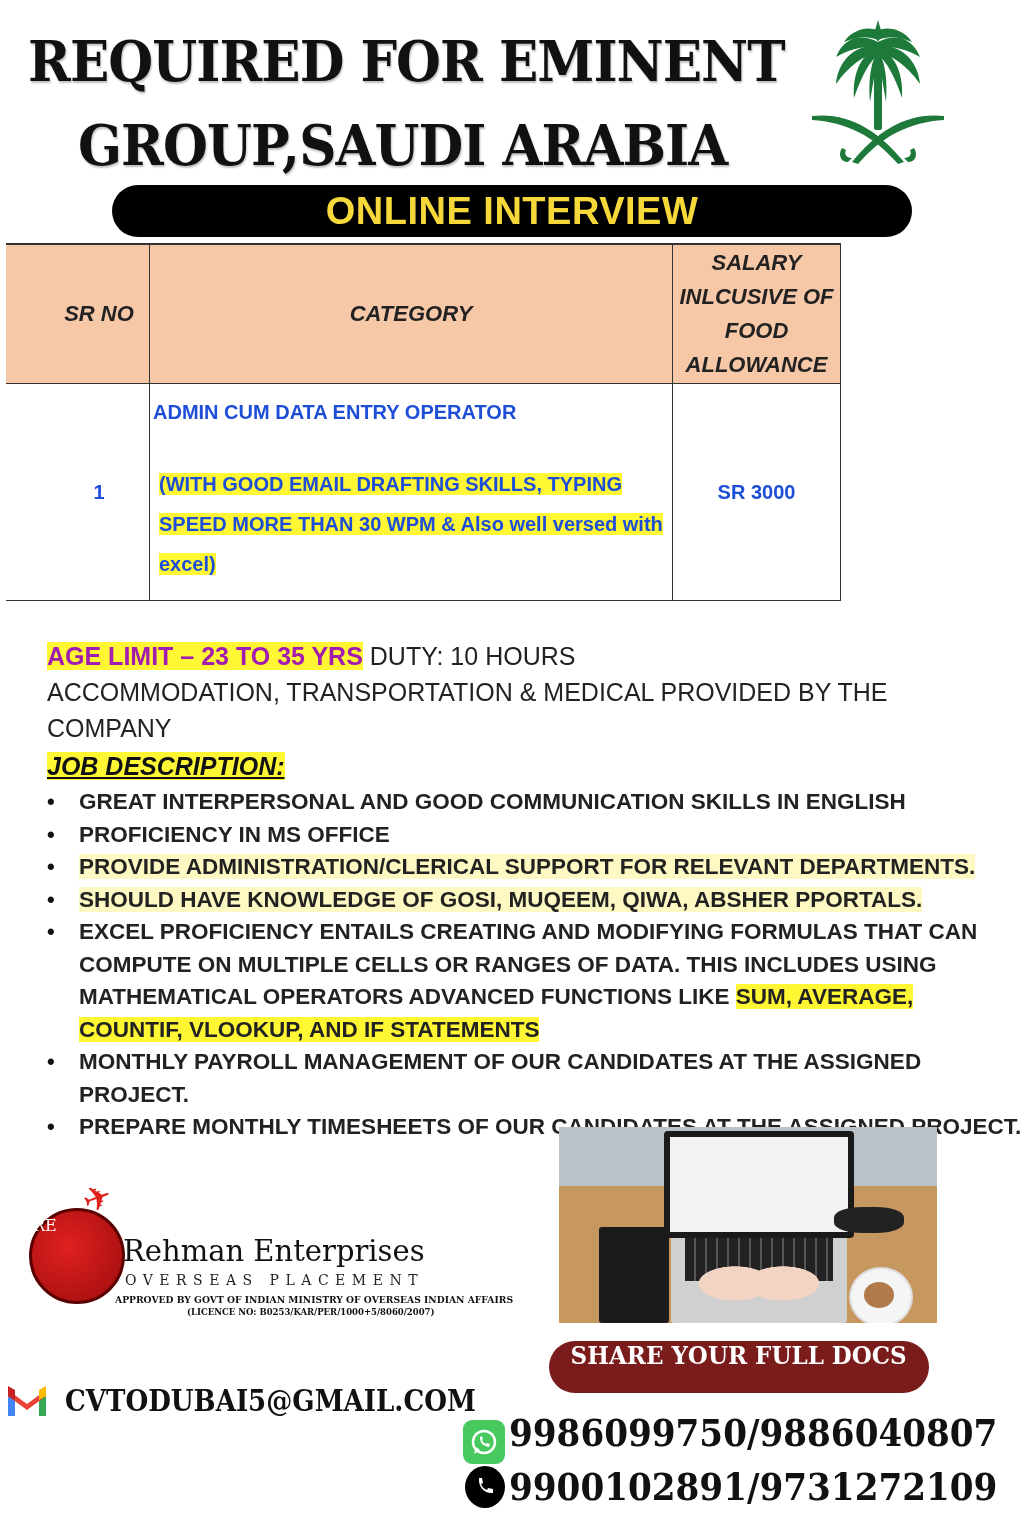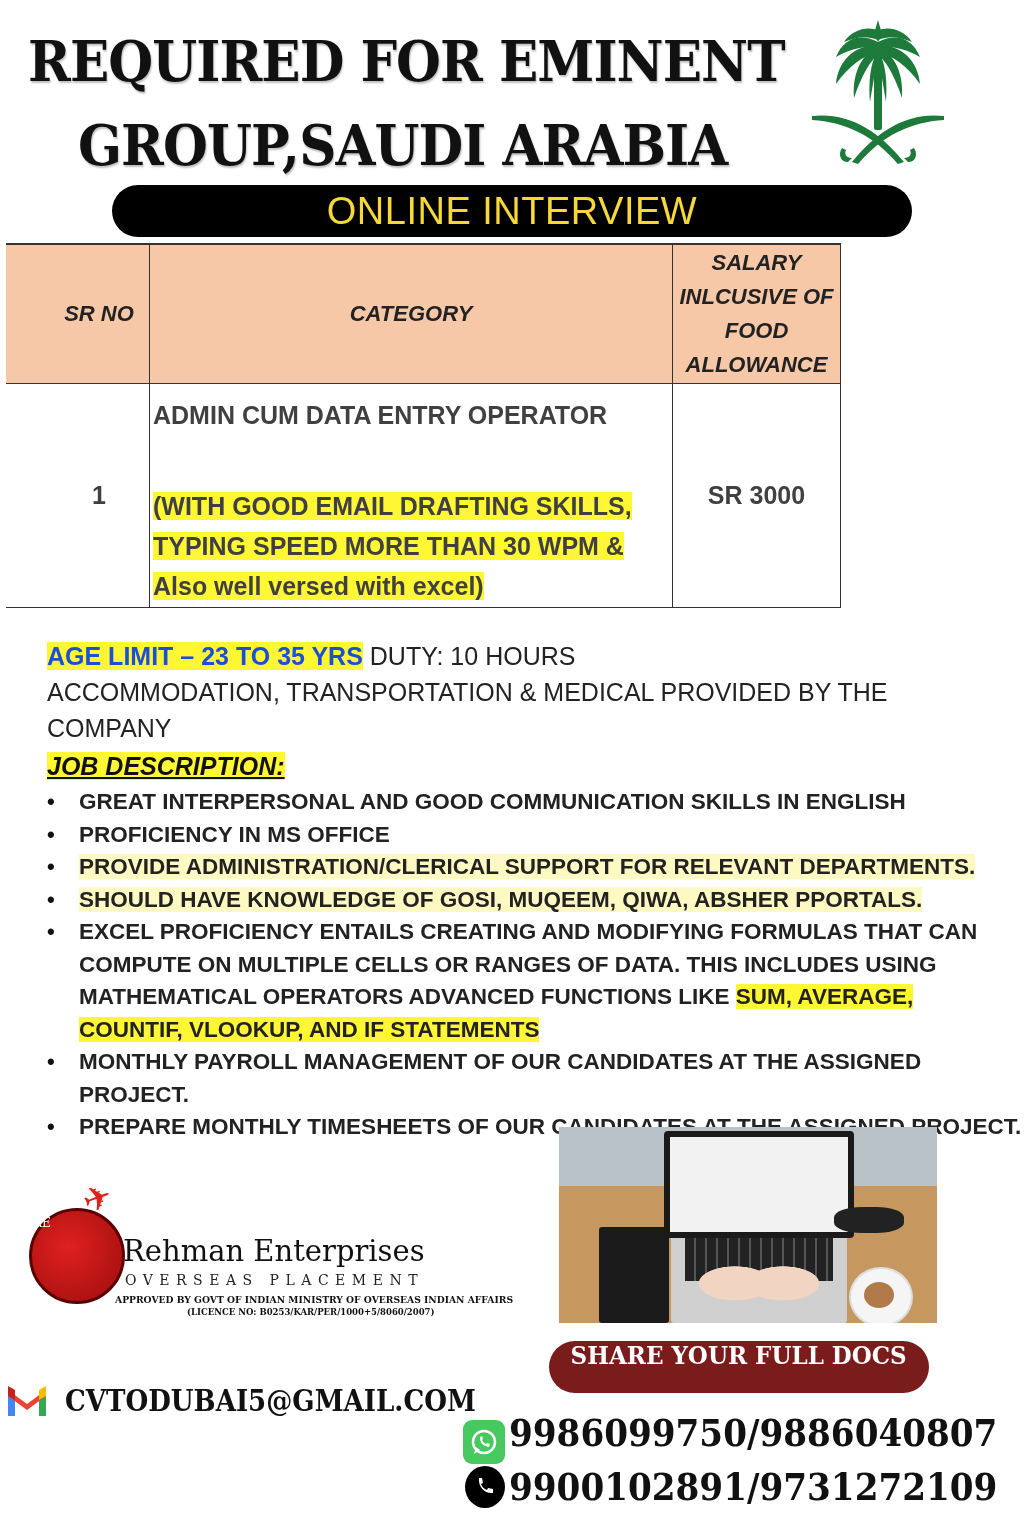--- a/index.html
+++ b/index.html
@@ -5,53 +5,53 @@
   html, body { margin:0; padding:0; background:#ffffff; }
   body { width:1024px; height:1536px; position:relative; overflow:hidden; font-family:"Liberation Sans", sans-serif; color:#111; }
   .abs { position:absolute; }
 
   
   .title-line { position:absolute; font-family:"DejaVu Serif", serif; font-weight:bold; color:#111; letter-spacing:-1px; text-shadow:1px 2px 2px rgba(0,0,0,0.25); white-space:nowrap; }
   #title1 { left:28px; top:28px; font-size:56px; transform:scaleX(0.92); transform-origin:left top; }
   #title2 { left:78px; top:112px; font-size:56px; transform:scaleX(0.92); transform-origin:left top; }
   #emblem { left:808px; top:12px; width:140px; height:158px; }
   #pill { left:112px; top:185px; width:800px; height:52px; background:#000; border-radius:26px; display:flex; align-items:center; justify-content:center; }
-  #pill span { color:#f6d83a; font-weight:normal; font-size:38px; letter-spacing:0.5px; font-family:"Liberation Sans", sans-serif; }
+  #pill span { color:#f6d83a; font-weight:bold; font-size:38px; letter-spacing:0.5px; font-family:"Liberation Sans", sans-serif; }
 
   
   #jobtable { left:6px; top:243px; width:835px; border-collapse:collapse; font-family:"Liberation Sans", sans-serif; font-weight:bold; }
   #jobtable th, #jobtable td { border:1.5px solid #333; }
   #jobtable tr:first-child th { border-top:2px solid #333; }
   #jobtable th { background:#f7c8a8; font-size:22px; color:#222; font-weight:bold; height:134px; line-height:34px;font-style:italic; }
-  #jobtable td { background:#fff; height:214px; vertical-align:top; font-size:25px; color:#404040; }
+  #jobtable td { background:#fff; height:214px; vertical-align:top; font-size:20px; color:#1d4ed8; }
   #jobtable .c1 { width:98px; text-align:center; }
   #jobtable .c2 { width:520px; }
   #jobtable .c3 { text-align:center; }
   #jobtable th.c2 { text-align:center; }
   #jobtable td.c1, #jobtable td.c3 { vertical-align:middle; }
   #jobtable tr > :first-child { border-left:none;padding-left:44px; }
   .cat-title { display:block; padding:16px 0 0 2px; }
   .cat-note { display:inline; background:#fff734; line-height:40px; box-decoration-break:clone; -webkit-box-decoration-break:clone; }
-  .cat-note-wrap { margin-top:56px; padding-left:2px; }
+  .cat-note-wrap { margin-top:40px; padding-left:8px; }
 
   
   .hl { background:#fff734; }
   #info { left:47px; top:638px; width:960px; font-size:25px; line-height:36px; color:#222; }
-  #info b { color:#1d4ed8; }
+  #info b { color:#a21caf; }
   #jobdesc { font-weight:bold; text-decoration:underline; color:#111;font-style:italic; }
 
   #bullets { left:47px; top:786px; width:975px; margin:0; padding:0; list-style:none; font-size:22.5px; font-weight:bold; color:#222; line-height:32.5px; }
   #bullets li { position:relative; padding-left:32px; }
   #bullets li::before { content:"•"; position:absolute; left:0; top:0; font-size:22px; color:#111; }
   #bullets .hl-line span.t { background:#fef9c3; }
 
   
   #logo-wrap { left:25px; top:1178px; width:500px; height:140px; }
   #logo-circle { left:4px; top:30px; width:90px; height:90px; border-radius:50%; background:radial-gradient(circle at 40% 40%, #e02020, #9d0d0d); border:3px solid #5a0000; }
-  #logo-re { left:8px; top:38px; color:#fff; font-family:"DejaVu Serif", serif; font-size:12px; }
+  #logo-re { left:8px; top:38px; color:#fff; font-family:"DejaVu Serif", serif; font-size:16px; }
   #plane { left:58px; top:0px; font-size:34px; color:#e0201a; transform:rotate(-20deg); }
   #company-name { left:98px; top:56px; font-family:"DejaVu Serif", serif; font-size:29px; color:#111; white-space:nowrap; }
   #company-sub { left:100px; top:94px; font-family:"DejaVu Serif", serif; font-size:14px; letter-spacing:6.5px; color:#222; white-space:nowrap; }
   #approved { left:90px; top:116px; font-family:"DejaVu Serif", serif; font-weight:bold; font-size:9.2px; color:#111; white-space:nowrap; }
   #licence { left:162px; top:129px; font-family:"DejaVu Serif", serif; font-weight:bold; font-size:8.5px; color:#111; white-space:nowrap; }
 
   
   #photo { left:559px; top:1127px; width:378px; height:196px; background:linear-gradient(#b9c2c8 0 30%, #c79760 30% 100%); overflow:hidden; }
   #laptop-screen { left:105px; top:4px; width:178px; height:95px; background:#f2f2f2; border:6px solid #1a1a1a; border-radius:4px; }
   #laptop-base { left:112px; top:104px; width:176px; height:92px; background:#d0d0d0; border-radius:3px; }

